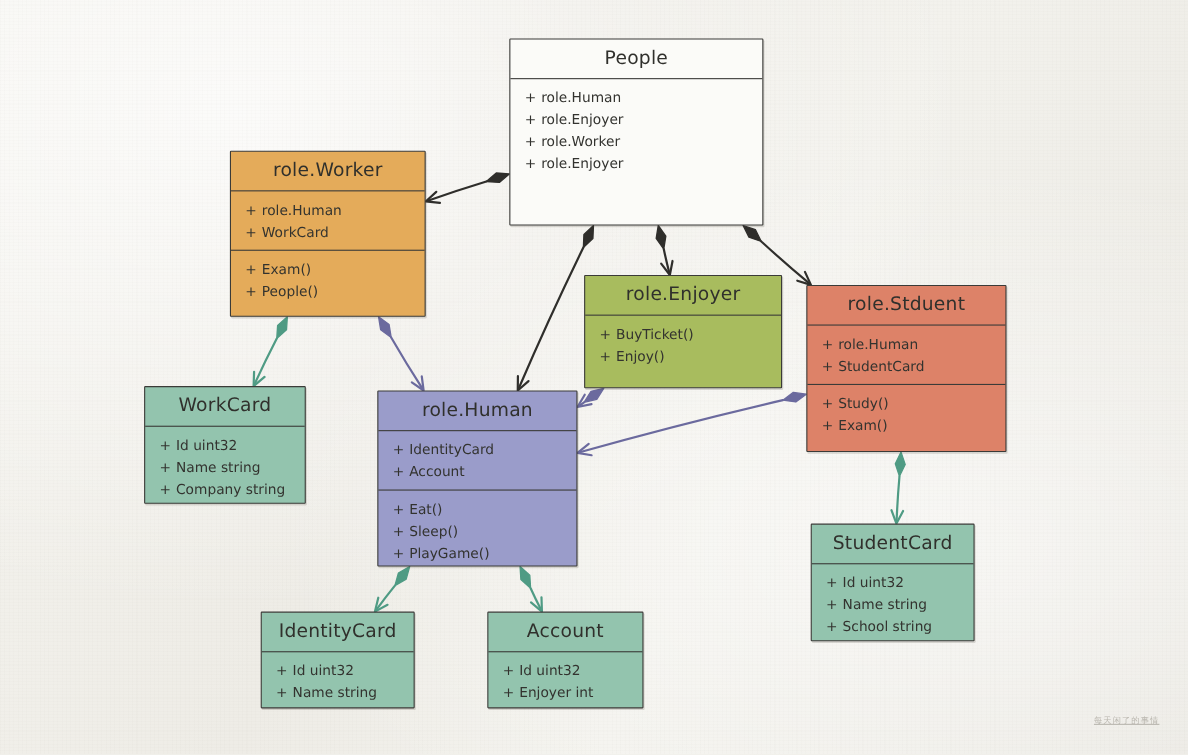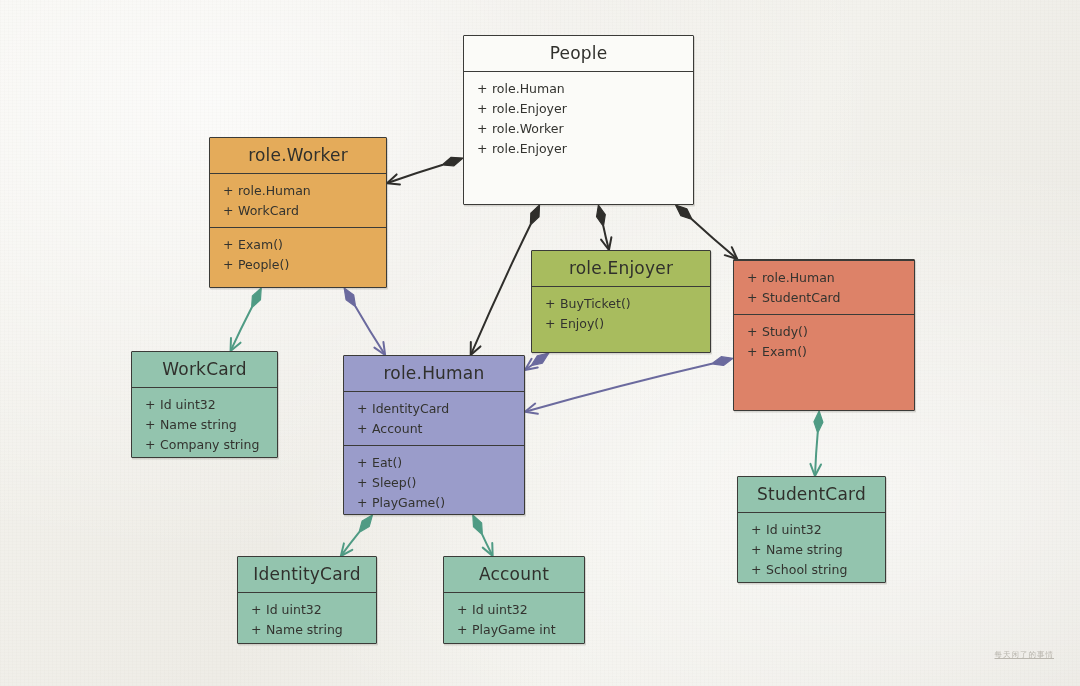--- a/index.html
+++ b/index.html
@@ -216,20 +216,21 @@
             <span class="vis">+</span>
             <span>BuyTicket()</span>
           </div>
           <div class="row">
             <span class="vis">+</span>
             <span>Enjoy()</span>
           </div>
         </div>
       </div>
       <div class="node c-salmon" style="left: 733px; top: 259px; width: 182px; height: 152px;">
+        <div class="title">role.Stduent</div>
         <div class="sep"></div>
         <div class="compartment">
           <div class="row">
             <span class="vis">+</span>
             <span>role.Human</span>
           </div>
           <div class="row">
             <span class="vis">+</span>
             <span>StudentCard</span>
           </div>
@@ -328,19 +329,19 @@
       <div class="node c-teal" style="left: 443px; top: 556px; width: 142px; height: 88px;">
         <div class="title">Account</div>
         <div class="sep"></div>
         <div class="compartment">
           <div class="row">
             <span class="vis">+</span>
             <span>Id uint32</span>
           </div>
           <div class="row">
             <span class="vis">+</span>
-            <span>PlayGame int</span>
+            <span>Enjoyer int</span>
           </div>
         </div>
       </div>
     </div>
   <div id="watermark">每天闲了的事情</div>
 </div>
 
 </body></html>

